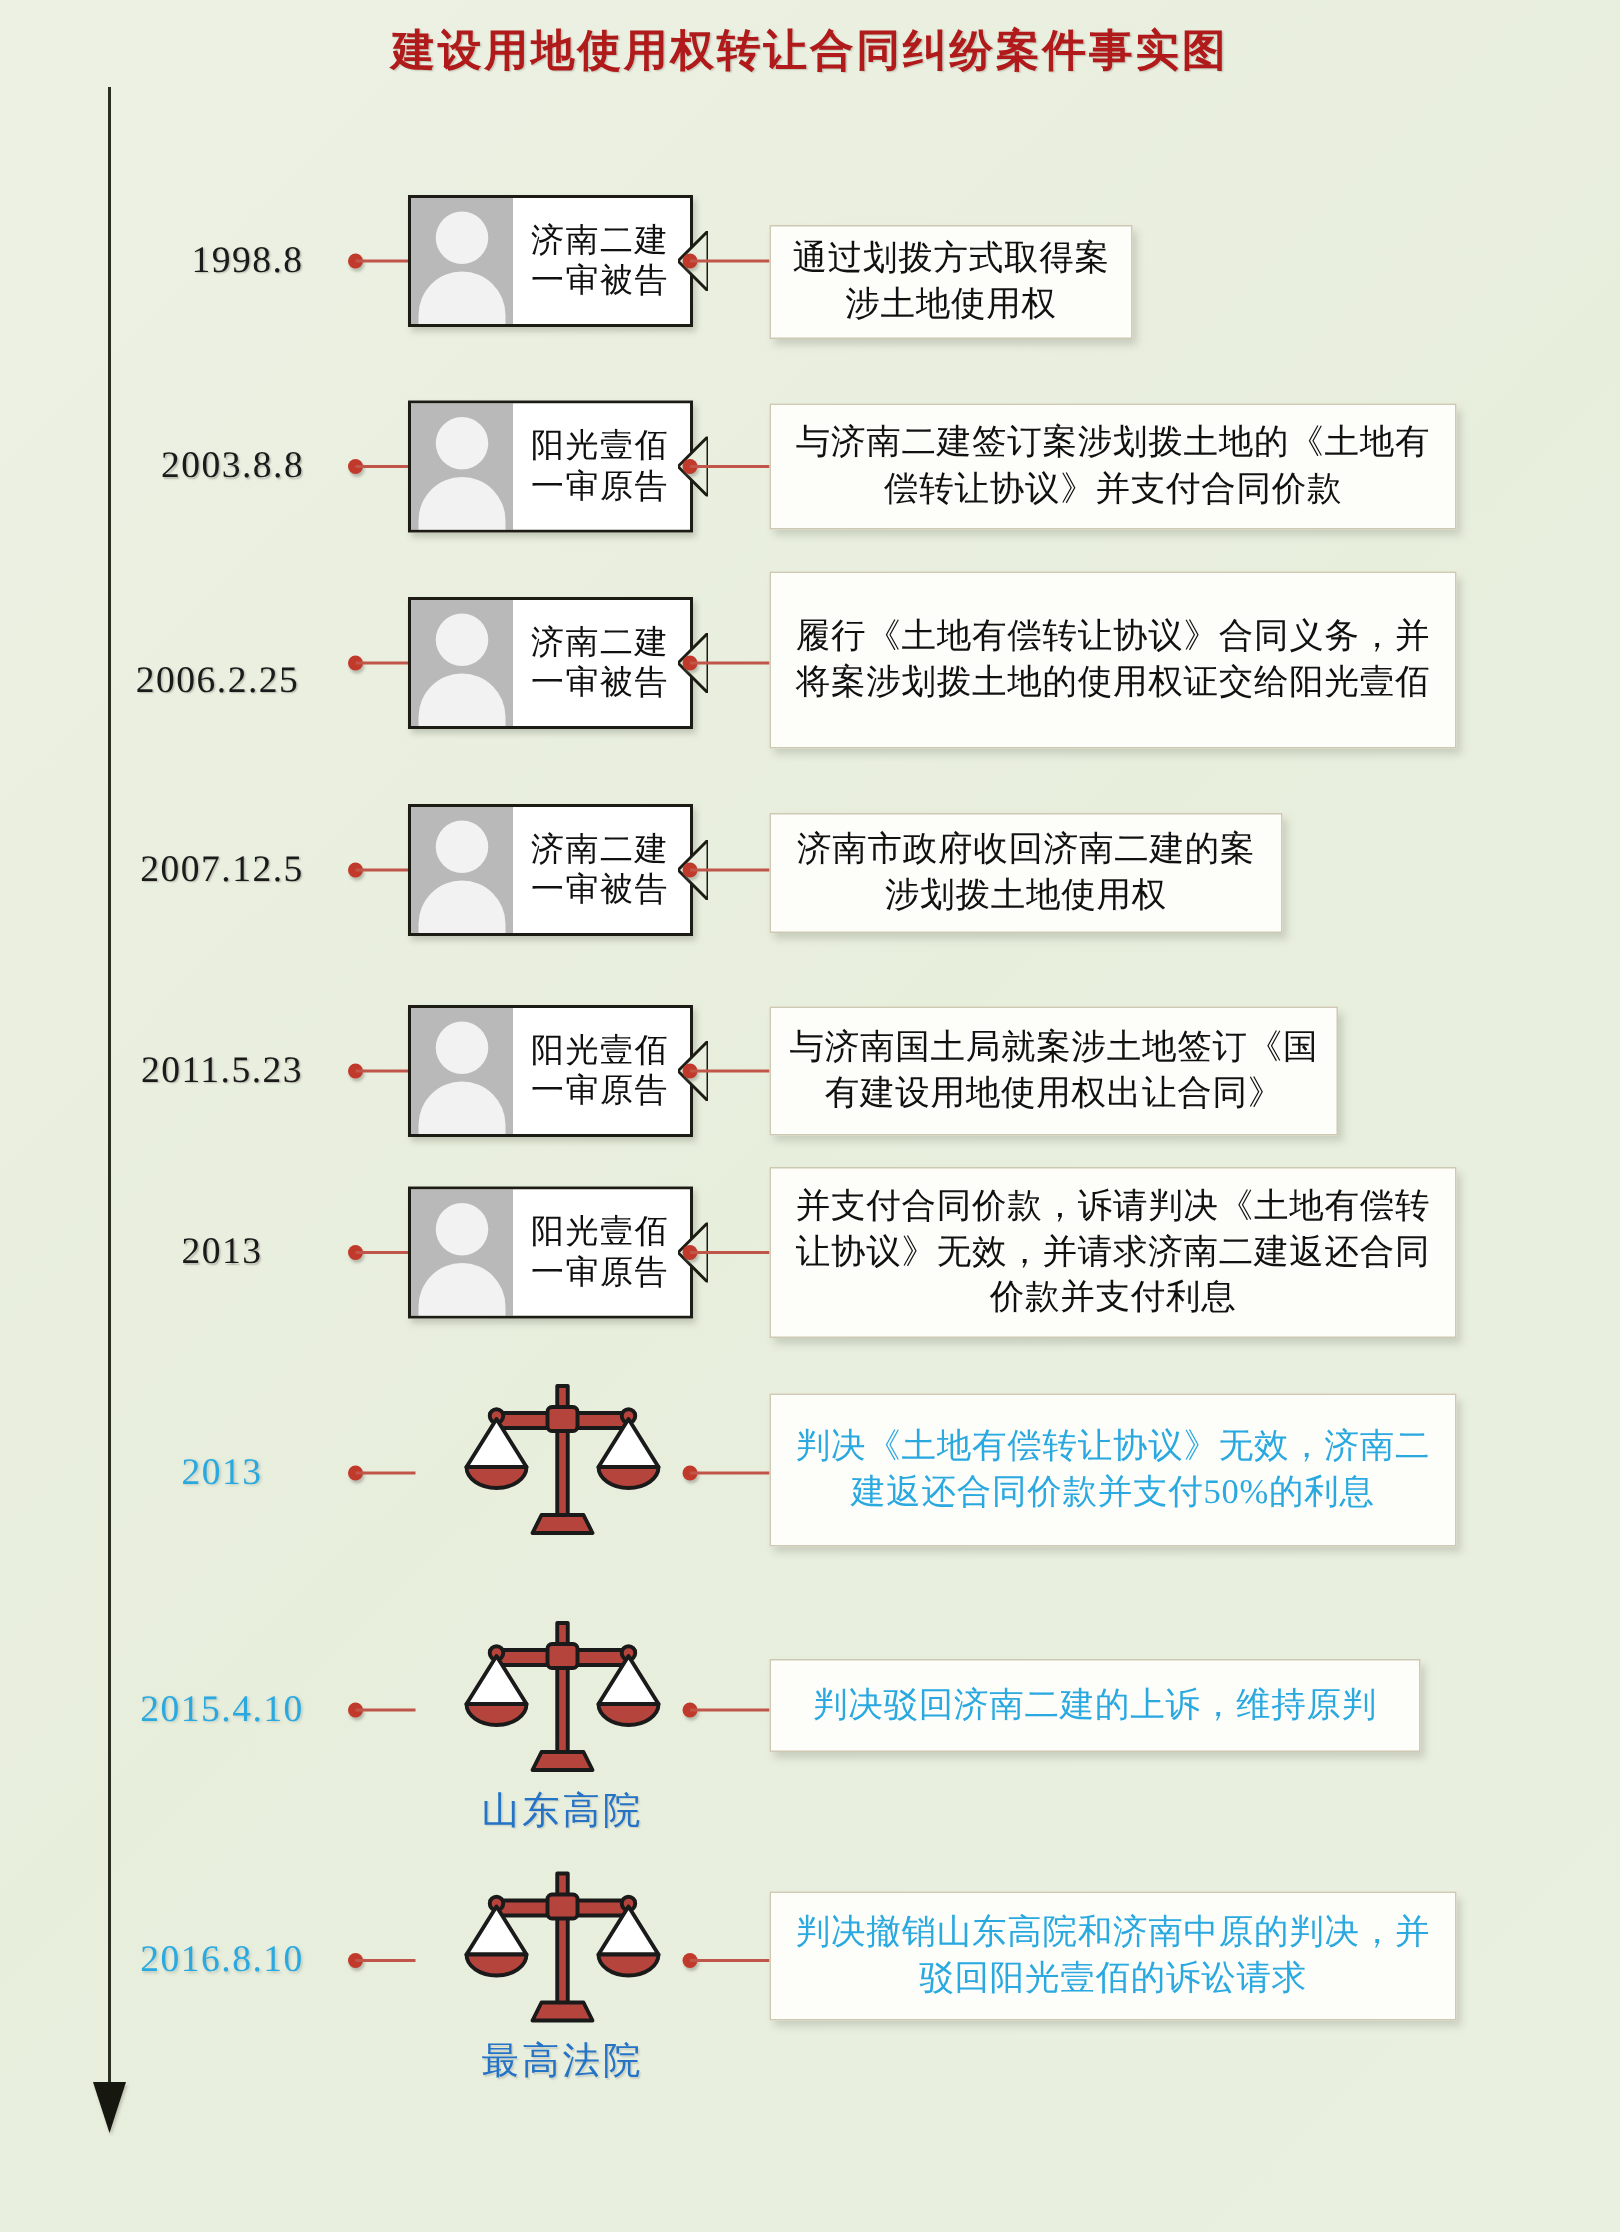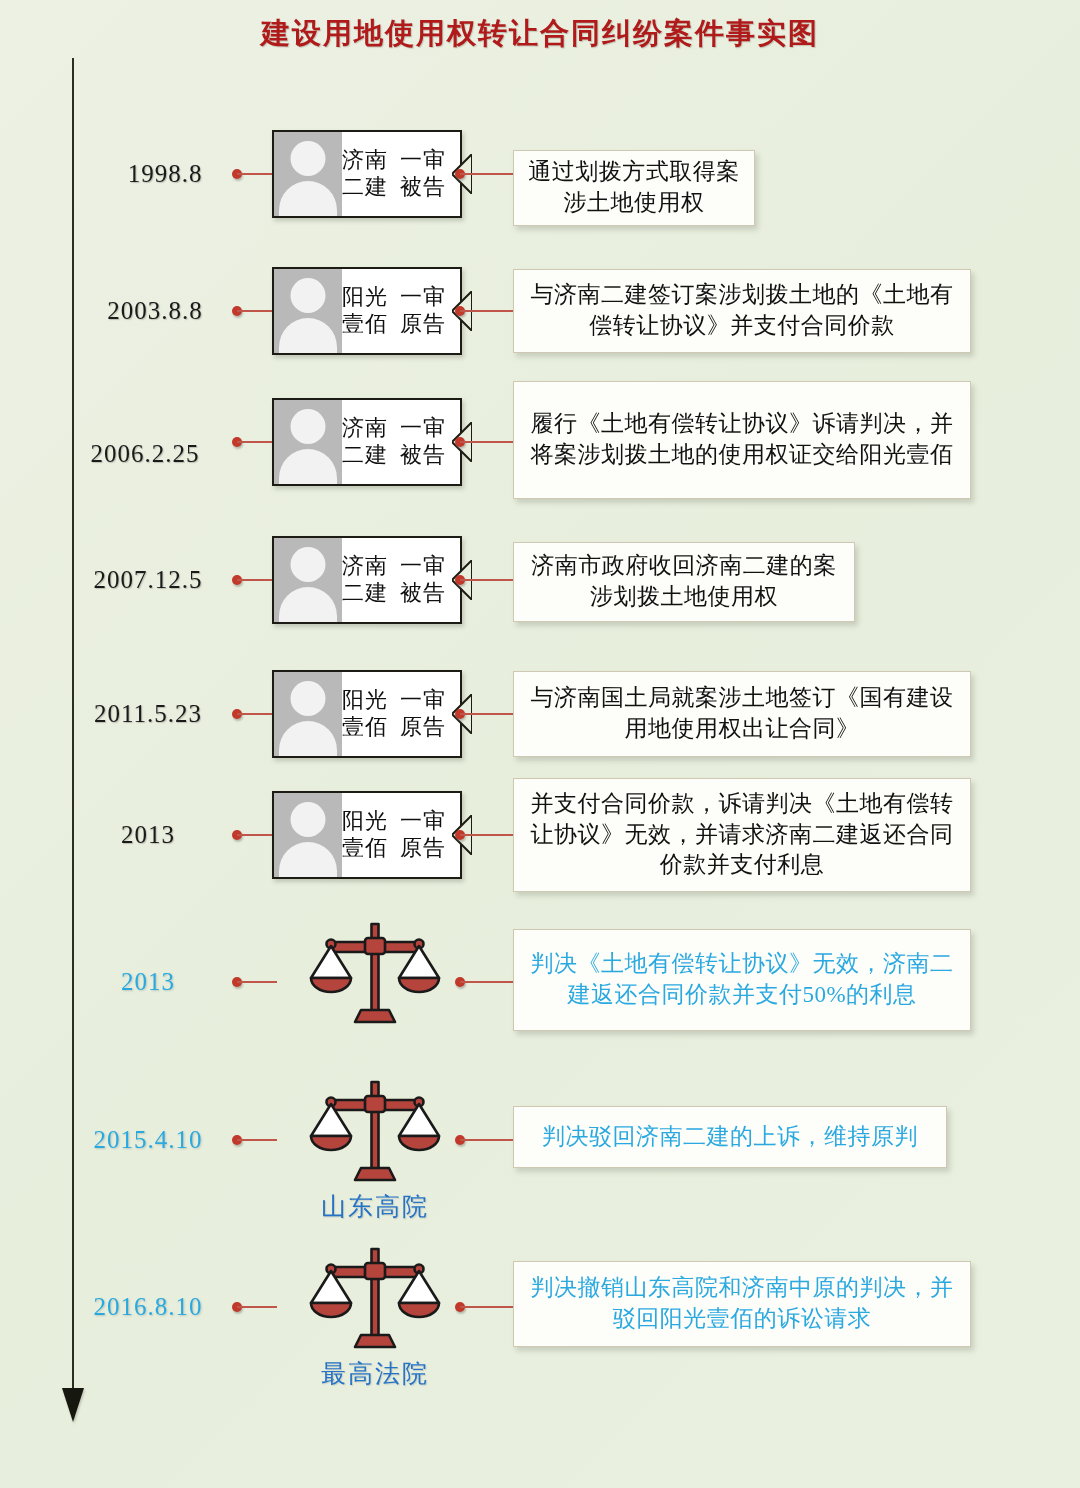--- a/index.html
+++ b/index.html
@@ -138,20 +138,21 @@
     transform: translateX(-50%);
     top: 49px;
     width: 58px;
     height: 52px;
     border-radius: 29px 29px 0 0;
     background: #f2f2f2;
   }
   .pcard .ptext {
     flex: 1 1 auto;
     display: flex;
+    flex-direction: column;
     justify-content: center;
     align-items: center;
     font-size: 22px;
     line-height: 1.22;
     color: #101010;
     letter-spacing: 1px;
     padding-right: 2px;
     background: #ffffff;
   }
   
@@ -290,21 +291,21 @@
       <svg width="20" height="40" viewBox="0 0 20 40">
           <polygon points="20,0 20,40 0,20" fill="#e9efdf" stroke="#1c1c14" stroke-width="2"></polygon>
         </svg>
     </div>
 
     <div class="conn" style="left:455px; top:39px;">
       <span class="dot"></span>
       <span class="line" style="width:60px;"></span>
     </div>
 
-    <div class="ibox" style="left:513px; top:-17px; width:458px; height:118px;">履行《土地有偿转让协议》诉请判决，并将案涉划拨土地的使用权证交给阳光壹佰</div>
+    <div class="ibox" style="left:513px; top:-17px; width:458px; height:118px;">履行《土地有偿转让协议》合同义务，并将案涉划拨土地的使用权证交给阳光壹佰</div>
   </div>
 
   <div class="row" style="top:536px;">
     <div class="date" style="left:38px; top:30px;">2007.12.5</div>
     <div class="conn" style="left:232px; top:39px;">
       <span class="dot"></span>
       <span class="line" style="width:40px;"></span>
     </div>
 
     <div class="pcard" style="left:272px; top:0px;">
@@ -352,21 +353,21 @@
       <svg width="20" height="40" viewBox="0 0 20 40">
           <polygon points="20,0 20,40 0,20" fill="#e9efdf" stroke="#1c1c14" stroke-width="2"></polygon>
         </svg>
     </div>
 
     <div class="conn" style="left:455px; top:39px;">
       <span class="dot"></span>
       <span class="line" style="width:60px;"></span>
     </div>
 
-    <div class="ibox" style="left:513px; top:1px; width:458px; height:86px;">与济南国土局就案涉土地签订《国有建设用地使用权出让合同》</div>
+    <div class="ibox" style="left:513px; top:1px; width:379px; height:86px;">与济南国土局就案涉土地签订《国有建设用地使用权出让合同》</div>
   </div>
 
   <div class="row" style="top:791px;">
     <div class="date" style="left:38px; top:30px;">2013</div>
     <div class="conn" style="left:232px; top:39px;">
       <span class="dot"></span>
       <span class="line" style="width:40px;"></span>
     </div>
 
     <div class="pcard" style="left:272px; top:0px;">

